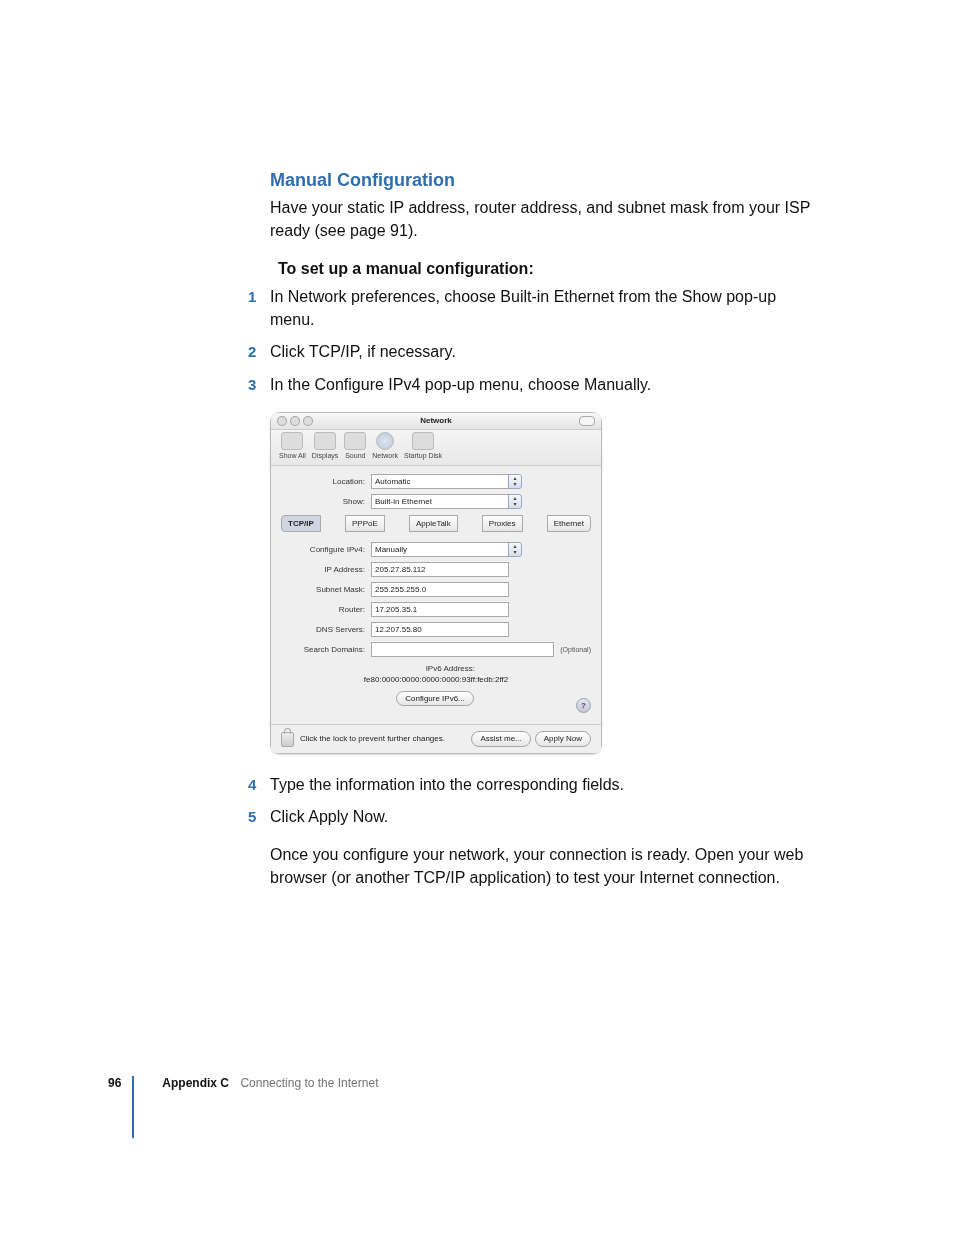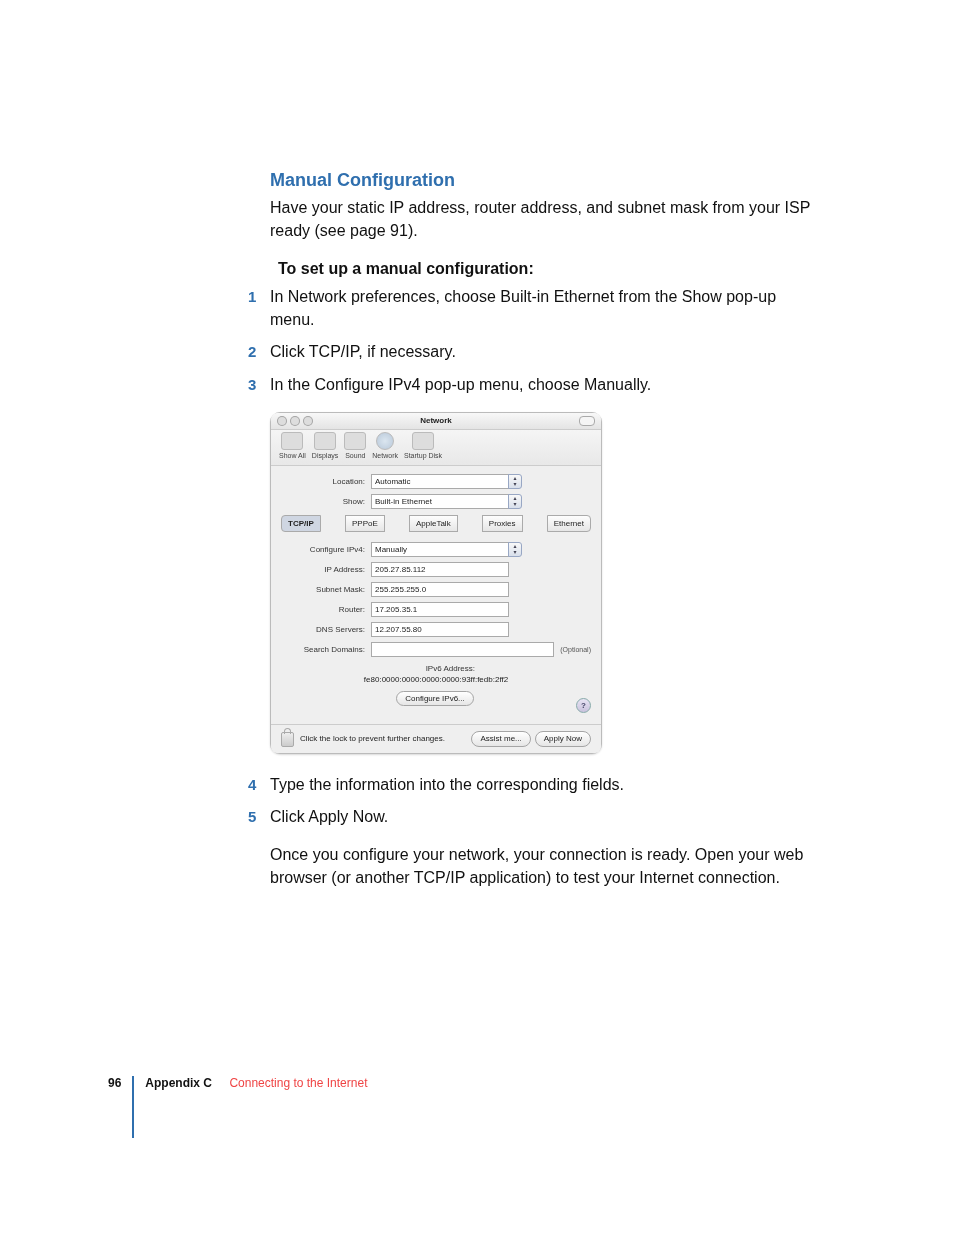--- a/index.html
+++ b/index.html
@@ -269,25 +269,25 @@
   }
 
   
   .page-footer {
     position: absolute;
     left: 108px;
     top: 1076px;
     font-size: 12px;
     display: flex;
     align-items: center;
-    gap: 24px;
+    gap: 41px;
   }
   .page-num { font-weight: bold; }
   .appendix { font-weight: bold; }
-  .appendix-title { color: #ef4444; margin-left: 14px; font-weight: normal; }
+  .appendix-title { color: #737373; margin-left: 8px; font-weight: normal; }
 
   .margin-rule {
     position: absolute;
     left: 132px;
     top: 1076px;
     width: 2px;
     height: 62px;
     background: #2f6fae;
   }
 </style>

